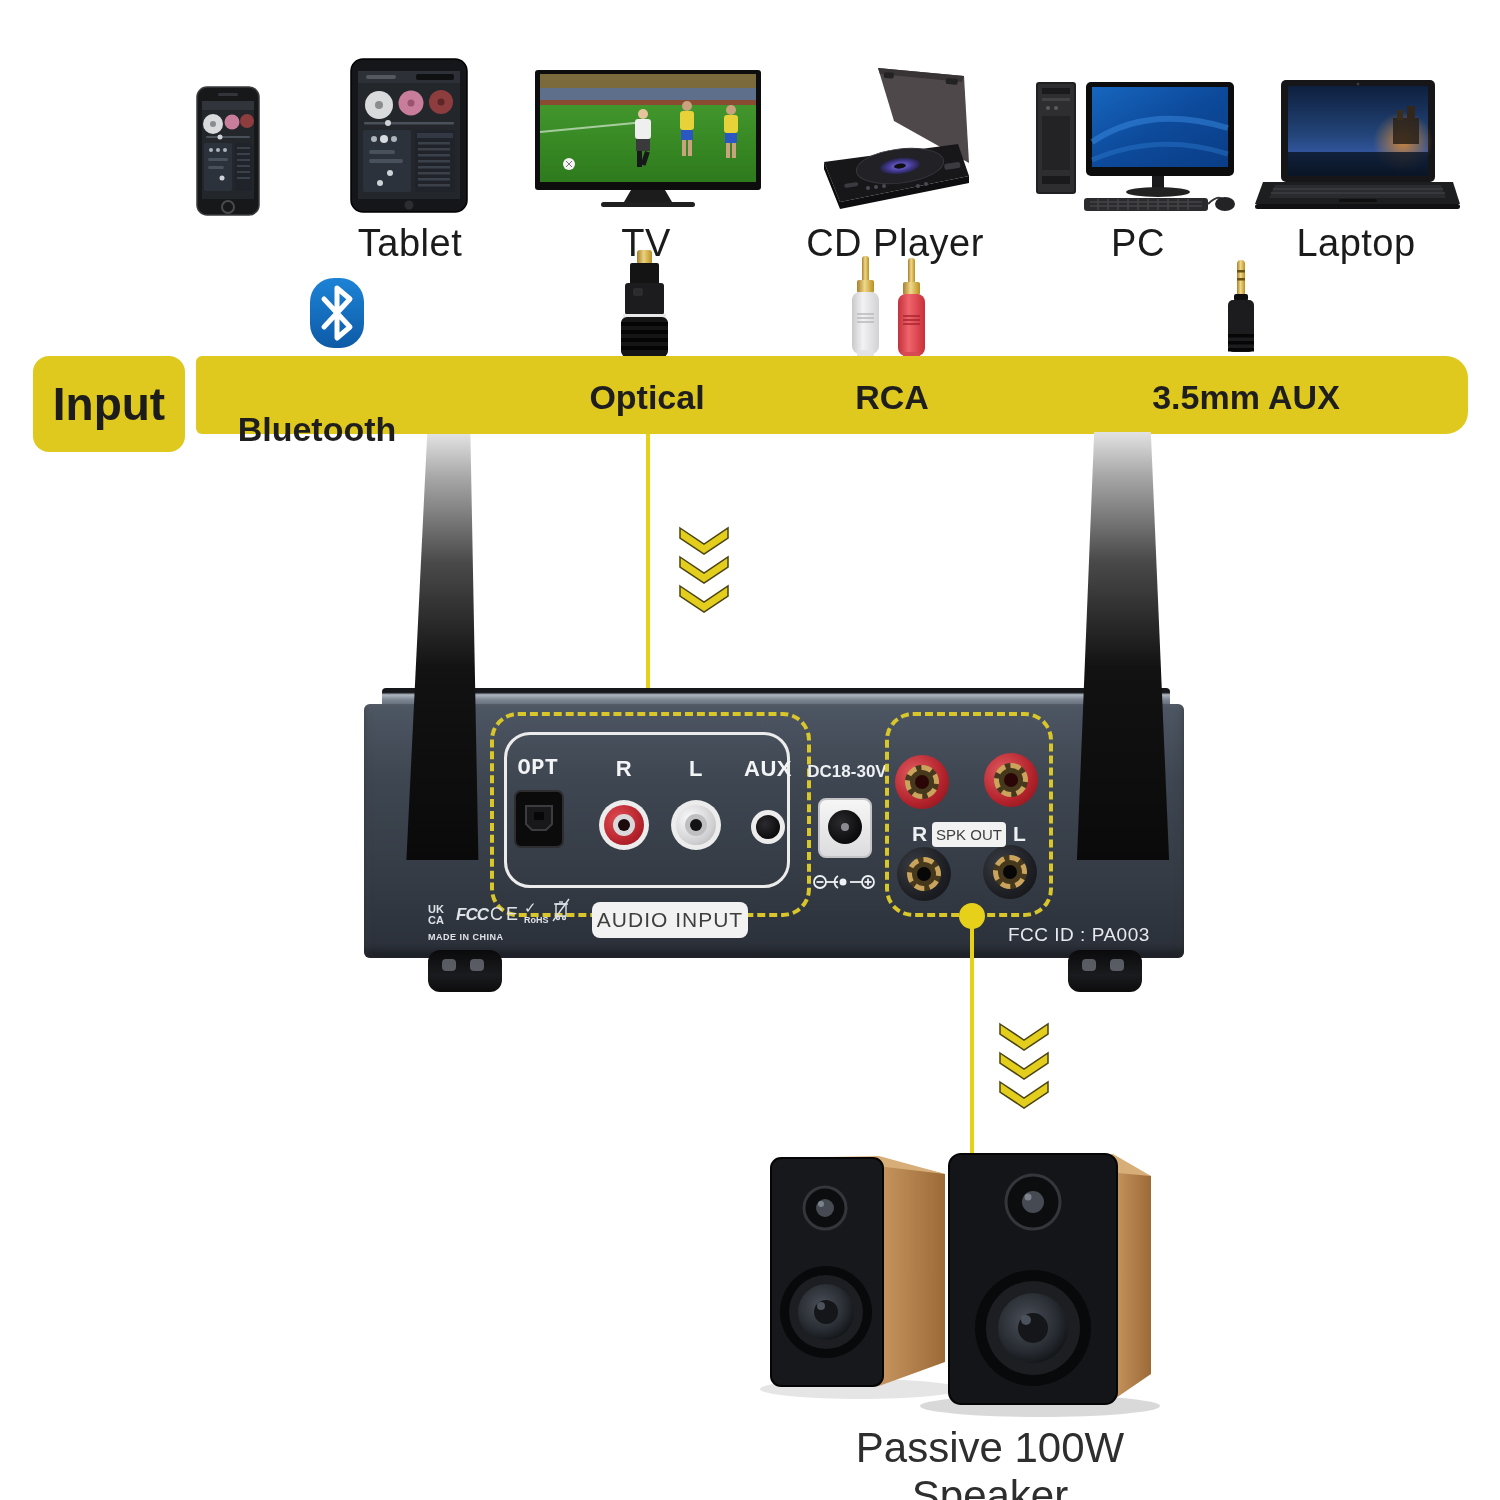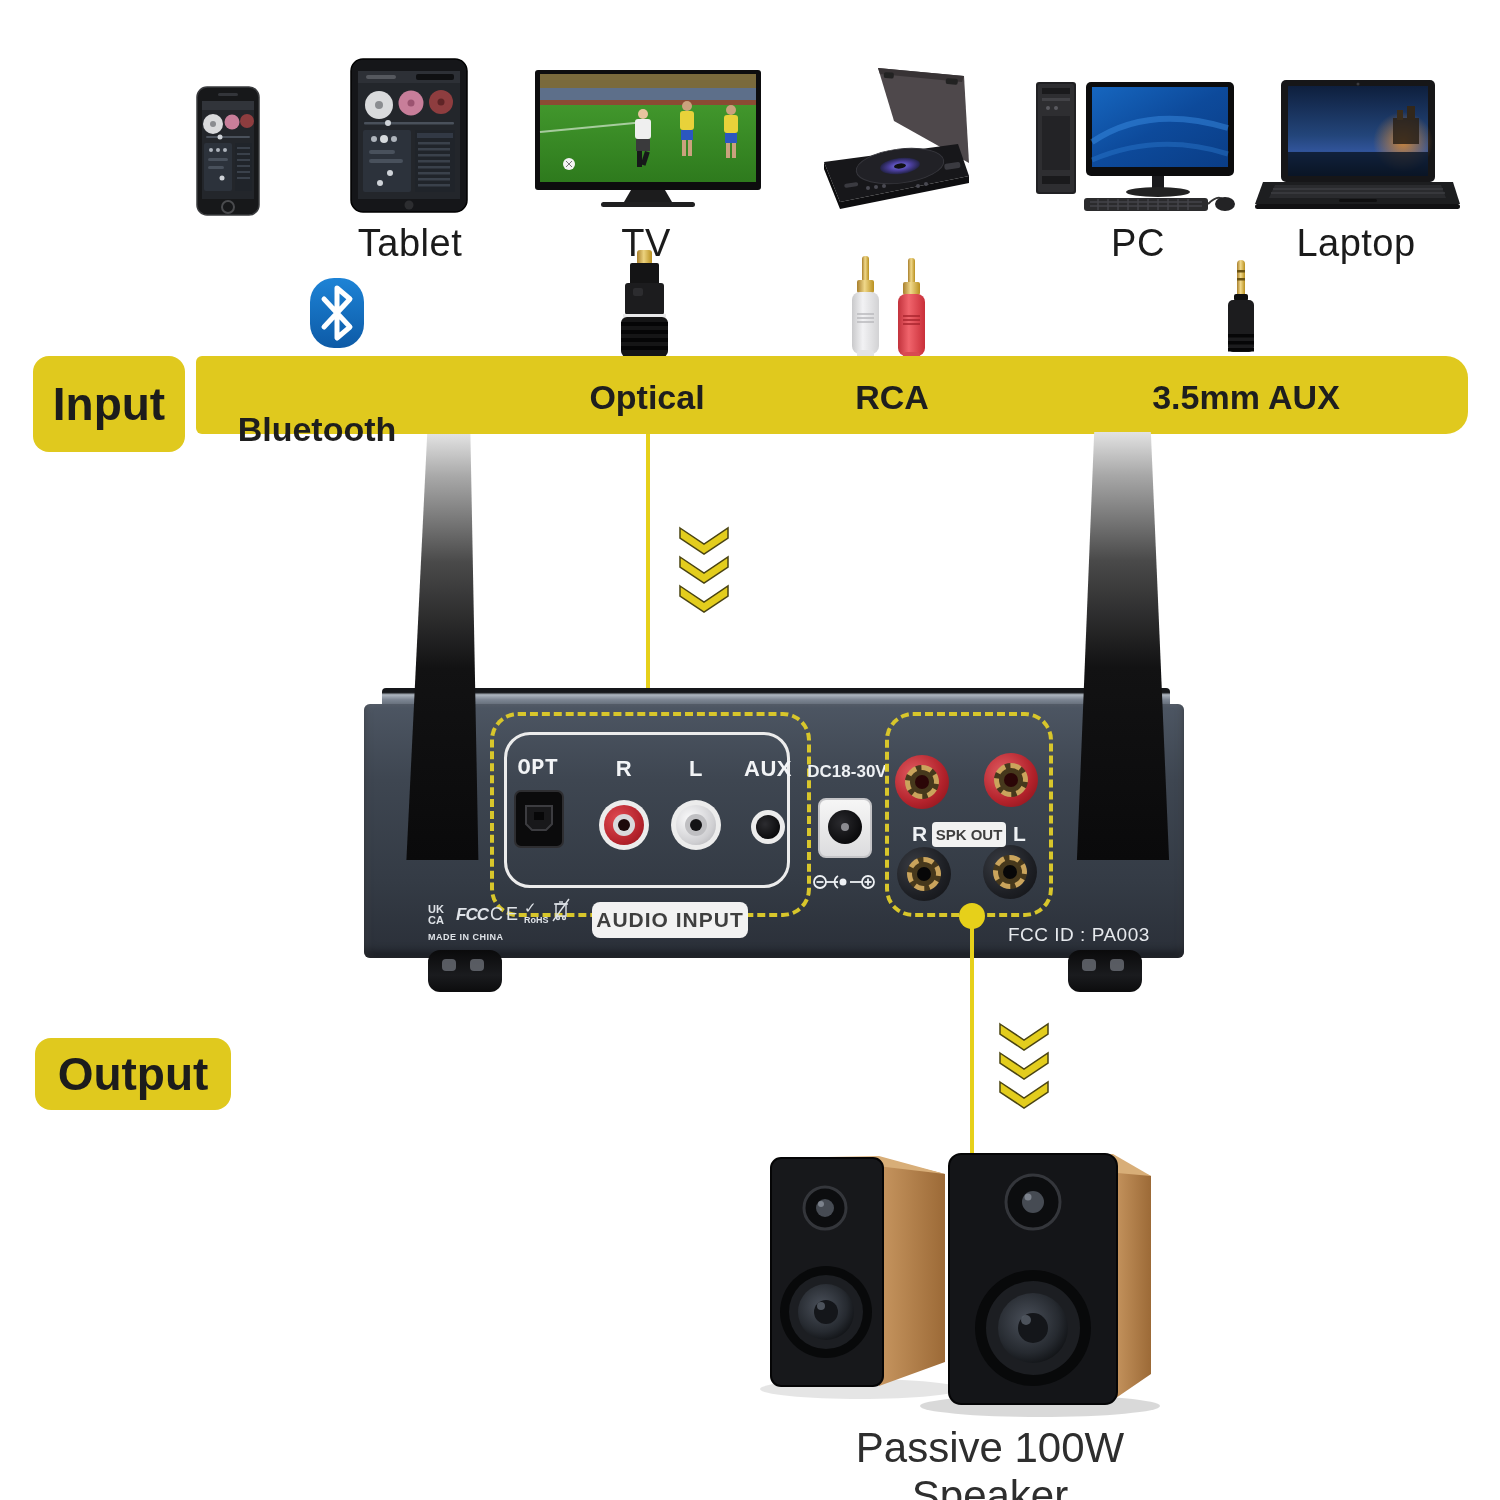--- a/index.html
+++ b/index.html
@@ -53,21 +53,21 @@
   .panel-white-box {
     position:absolute; left:504px; top:732px; width:286px; height:156px;
     border:3px solid #ececec; border-radius:26px;
   }
   .port-label {
     position:absolute; transform:translateX(-50%); color:#f2f4f6;
     font-weight:bold; font-size:22px; letter-spacing:0.5px; top:756px;
   }
   .pill {
     position:absolute; background:#f2f2f2; border-radius:8px; display:flex;
-    align-items:center; justify-content:center; color:#3f3f3f; font-weight:bold;
+    align-items:center; justify-content:center; color:#3f3f3f; font-weight:normal;
   }
   .circle { position:absolute; border-radius:50%; }
   .post { position:absolute; width:54px; height:54px; border-radius:50%; }
   .post.red  { background:radial-gradient(circle at 35% 35%, #e15a60, #b2222b 60%, #7e1017); }
   .post.blk  { background:radial-gradient(circle at 35% 35%, #3a3d44, #1d1f24 60%, #101114); }
   .post .knurl {
     position:absolute; left:10px; top:10px; width:34px; height:34px; border-radius:50%;
     border:5px dashed #caa45c; background:#46381c;
   }
   .post .hole { position:absolute; left:20px; top:20px; width:14px; height:14px; border-radius:50%; }
@@ -282,20 +282,21 @@
     <g stroke="#3d3e42" stroke-width="1.5">
       <line x1="18" y1="109" x2="188" y2="109"></line>
         <line x1="16" y1="113" x2="190" y2="113"></line>
     </g>
     <rect x="84" y="119" width="38" height="3" rx="1.5" fill="#0f0f10"></rect>
     <rect x="0" y="124" width="205" height="5" rx="2.5" fill="#111113"></rect>
   </svg>
 
   <div class="dev-label" style="left:310px; top:222px; width:200px;">Tablet</div>
   <div class="dev-label" style="left:546px; top:222px; width:200px;">TV</div>
+  <div class="dev-label" style="left:775px; top:222px; width:240px;">CD Player</div>
   <div class="dev-label" style="left:1038px; top:222px; width:200px;">PC</div>
   <div class="dev-label" style="left:1256px; top:222px; width:200px;">Laptop</div>
 
   <svg class="abs" style="left:309px; top:277px;" width="56" height="72" viewBox="0 0 56 72">
     <defs>
       <linearGradient id="btg" x1="0" y1="0" x2="0" y2="1">
         <stop offset="0" stop-color="#1d83d6"></stop>
           <stop offset="1" stop-color="#0d5aa6"></stop>
       </linearGradient>
     </defs>
@@ -535,23 +536,20 @@
   <div class="vline" style="left:970px; top:916px; height:244px;"></div>
 
   <svg class="abs" style="left:998px; top:1022px;" width="52" height="88" viewBox="0 0 52 88">
     <g fill="#e3cd1d" stroke="#4a4412" stroke-width="1.5">
       <path d="M2 2 L26 18 L50 2 L50 12 L26 28 L2 12 Z"></path>
       <path d="M2 31 L26 47 L50 31 L50 41 L26 57 L2 41 Z"></path>
       <path d="M2 60 L26 76 L50 60 L50 70 L26 86 L2 70 Z"></path>
     </g>
   </svg>
 
-  <div class="badge" style="left:35px; top:1038px; width:196px; height:72px;">
-    <span>Output</span>
-  </div>
 
   <svg class="abs" style="left:755px; top:1146px;" width="420" height="272" viewBox="0 0 420 272">
     <defs>
       <linearGradient id="wood" x1="0" y1="0" x2="1" y2="0">
         <stop offset="0" stop-color="#c79660"></stop>
           <stop offset="1" stop-color="#9c6a37"></stop>
       </linearGradient>
       <radialGradient id="cone" cx="0.42" cy="0.4" r="0.65">
         <stop offset="0" stop-color="#4a505a"></stop>
           <stop offset="0.7" stop-color="#262a30"></stop>

